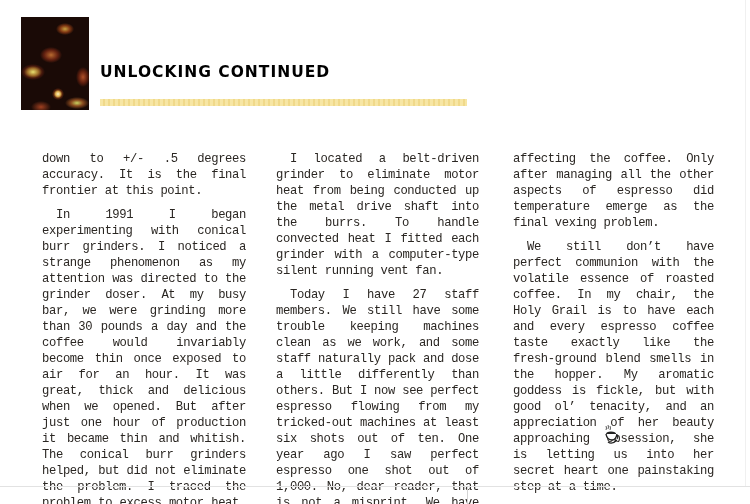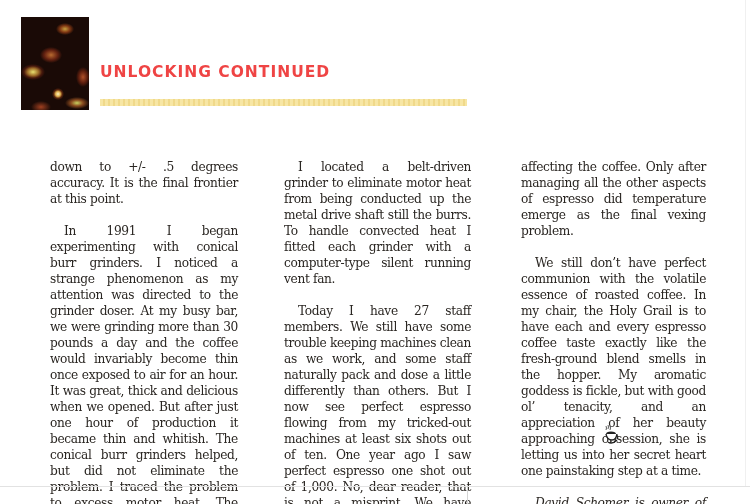--- a/index.html
+++ b/index.html
@@ -32,42 +32,43 @@
         #1a0a06;
     }
     .title {
       position: absolute;
       left: 100px;
       top: 63px;
       font-family: "DejaVu Sans", "Liberation Sans", sans-serif;
       font-size: 15.5px;
       font-weight: bold;
       letter-spacing: 1px;
-      color: #ef4444;
+      color: #000000;
       white-space: nowrap;
     }
     .title-bar {
       position: absolute;
       left: 100px;
       top: 99px;
       width: 367px;
       height: 7px;
       background: repeating-linear-gradient(90deg, #f7e6a4 0px, #f7e6a4 3px, #f0d98a 3px, #f0d98a 5px);
     }
     .col {
       position: absolute;
       top: 143px;
       font-size: 12.2px;
       line-height: 16px;
       text-align: justify;
       letter-spacing: -0.35px;
     }
     .col p {
-      margin: 16px;
+      margin: 8px;
       text-indent: 14px;
+      font-family: Liberation Mono, monospace;
     }
     .col p.noindent {
       text-indent: 0;
     }
     .col1 { left: 34px; width: 220px; }
     .col2 { left: 268px; width: 219px; }
     .col3 { left: 505px; width: 217px; }
     .byline {
       margin-top: 16px !important;
       font-style: italic;
@@ -112,21 +113,21 @@
 
 <div class="title">UNLOCKING CONTINUED</div>
 <div class="title-bar"></div>
 
 <div class="col col1">
   <p class="noindent">down to +/- .5 degrees accuracy. It is the final frontier at this point.</p>
   <p>In 1991 I began experimenting with conical burr grinders. I noticed a strange phenomenon as my attention was directed to the grinder doser. At my busy bar, we were grinding more than 30 pounds a day and the coffee would invariably become thin once exposed to air for an hour. It was great, thick and delicious when we opened. But after just one hour of production it became thin and whitish. The conical burr grinders helped, but did not eliminate the problem. I traced the problem to excess motor heat. The grinder motor was</p>
 </div>
 
 <div class="col col2">
-  <p>I located a belt-driven grinder to eliminate motor heat from being conducted up the metal drive shaft still the burrs. To handle convected heat I fitted each grinder with a computer-type silent running vent fan.</p>
+  <p>I located a belt-driven grinder to eliminate motor heat from being conducted up the metal drive shaft into the burrs. To handle convected heat I fitted each grinder with a computer-type silent running vent fan.</p>
   <p>Today I have 27 staff members. We still have some trouble keeping machines clean as we work, and some staff naturally pack and dose a little differently than others. But I now see perfect espresso flowing from my tricked-out machines at least six shots out of ten. One year ago I saw perfect espresso one shot out of 1,000. No, dear reader, that is not a misprint. We have made our most radical progress in espresso improvement only after eight years of seeking out and controlling the factors</p>
 </div>
 
 <div class="col col3">
   <p class="noindent">affecting the coffee. Only after managing all the other aspects of espresso did temperature emerge as the final vexing problem.</p>
   <p>We still don’t have perfect communion with the volatile essence of roasted coffee. In my chair, the Holy Grail is to have each and every espresso coffee taste exactly like the fresh-ground blend smells in the hopper. My aromatic goddess is fickle, but with good ol’ tenacity, and an appreciation of her beauty approaching obsession, she is letting us into her secret heart one painstaking step at a time.</p>
   <p class="byline">David Schomer is owner of Espresso Vivace Roasteria, a specialty coffee roaster/retailer in Seattle, WA.</p>
 </div>
 
 <svg class="cup-icon" viewBox="0 0 16 20">

